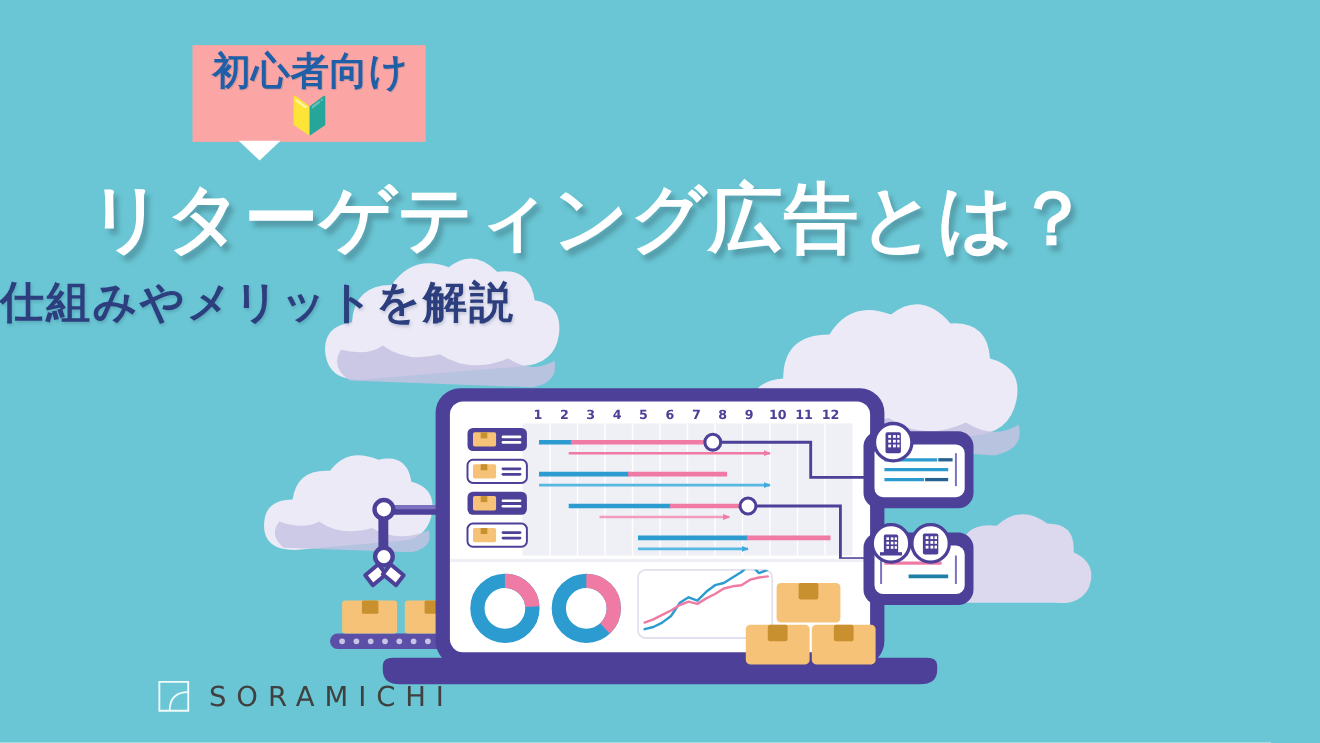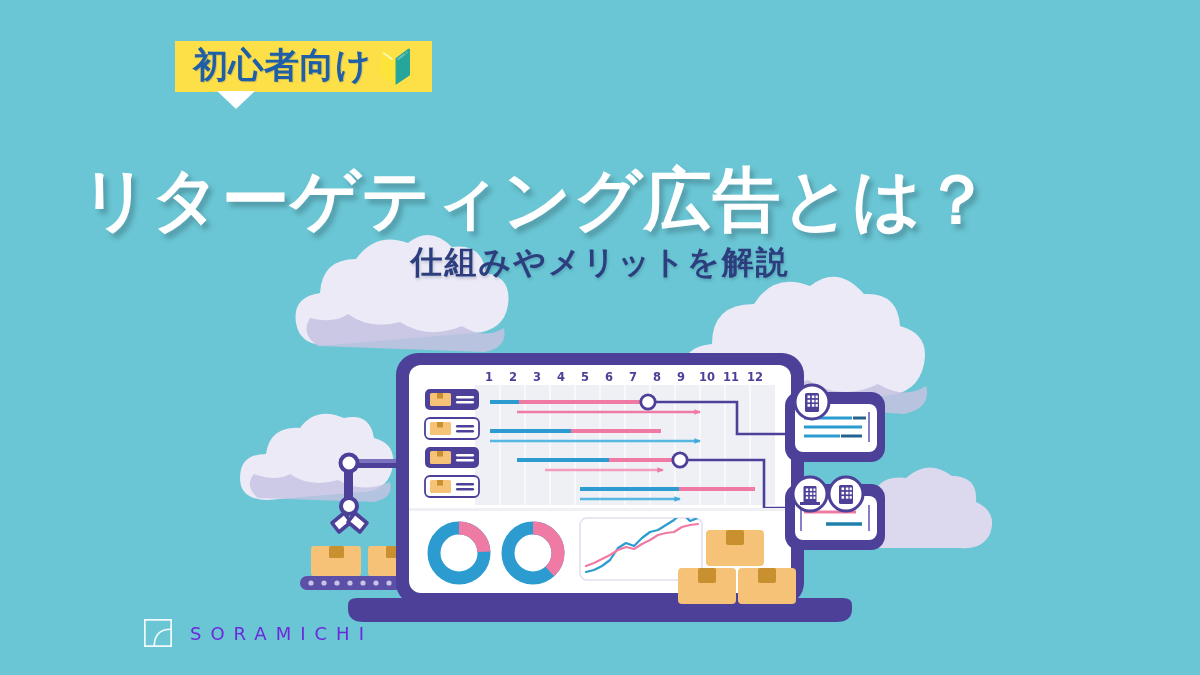--- a/index.html
+++ b/index.html
@@ -26,23 +26,24 @@
     position: absolute;
     left: 175px;
     top: 41px;
     z-index: 40;
   }
   .badge {
     position: relative;
     display: inline-flex;
     align-items: center;
     gap: 4px;
-    background: #fde047;
+    background: #fca5a5;
     padding: 7px 16px 9px 18px;
     line-height: 1;
+    flex-direction: column;
   }
   .badge-text {
     font-size: 35px;
     font-weight: 700;
     color: #1F5FA8;
     letter-spacing: 0.5px;
     text-shadow: 1px 1px 0 rgba(120,120,120,0.28);
     white-space: nowrap;
   }
   .badge-emoji {
@@ -76,22 +77,21 @@
     line-height: 1.12;
     white-space: nowrap;
     text-shadow: 4px 5px 5px rgba(40, 70, 85, 0.33);
     z-index: 35;
   }
   .sub-title {
     position: absolute;
     top: 214px;
     left: 0;
     width: 1200px;
-    text-align: center;
-    font-size: 32px;
+    font-size: 40px;
     font-weight: 700;
     color: #2C3E7E;
     letter-spacing: 2px;
     white-space: nowrap;
     text-shadow: 1px 2px 3px rgba(30, 60, 90, 0.22);
     z-index: 35;
   }
 
   
   .illus {
@@ -111,24 +111,24 @@
     display: flex;
     align-items: center;
     gap: 17px;
     z-index: 50;
   }
   .logo-mark {
     width: 30px;
     height: 30px;
   }
   .logo-text {
-    font-size: 18px;
+    font-size: 25px;
     font-weight: 400;
     letter-spacing: 9px;
-    color: #6d28d9;
+    color: #404040;
   }
 </style>
 </head>
 <body>
 
 <div class="stage">
 
   <svg class="illus" viewBox="0 0 1200 675" xmlns="http://www.w3.org/2000/svg">
 
     <defs>

